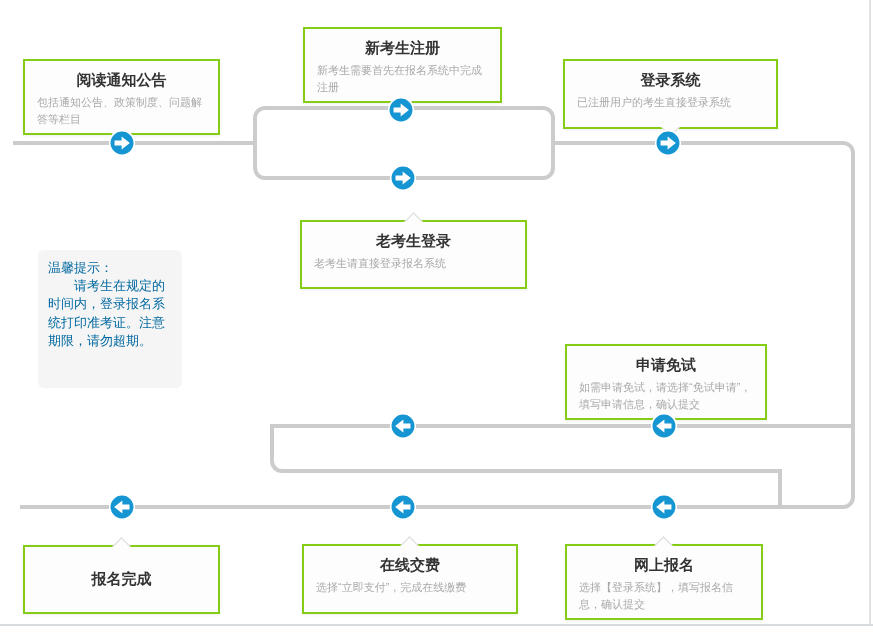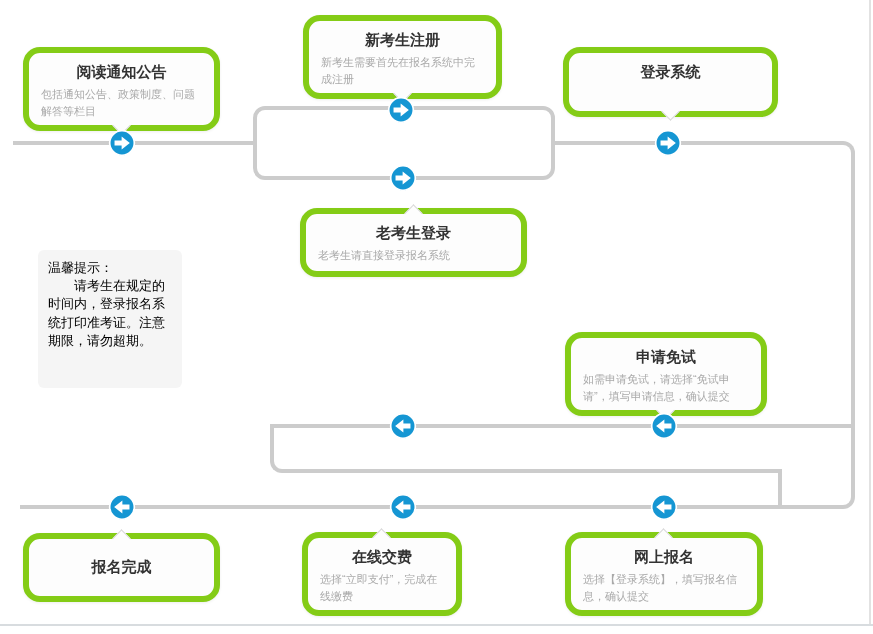--- a/index.html
+++ b/index.html
@@ -18,23 +18,23 @@
     box-sizing:border-box; border-top:4px solid #cccccc; border-right:4px solid #cccccc;
     border-bottom:4px solid #cccccc; border-radius:0 12px 12px 0; z-index:1;
   }
   .loop2-cl {
     position:absolute; left:270px; top:426px; width:512px; height:47px;
     box-sizing:border-box; border-left:4px solid #cccccc; border-bottom:4px solid #cccccc;
     border-bottom-left-radius:12px; z-index:1;
   }
   
   .callout {
-    position:absolute; background:#fdfdfd; border:6px solid #84cc16; border-radius:17px;
+    position:absolute; background:#fdfdfd; border:2px solid #84cc16; border-radius:0;
     box-shadow:0 1px 3px rgba(0,0,0,0.07); box-sizing:border-box;
-    padding:9px 12px 6px; z-index:5;
+    padding:9px 12px 6px; z-index:5;margin-top:12px;
   }
   .callout .title {
     display:block; text-align:center; font-weight:bold; font-size:15px;
     color:#333333; line-height:1.35;
   }
   .callout .desc {
     display:block; margin-top:4px; font-size:11px; color:#a9a9a9;
     line-height:1.5; text-align:left;
   }
   .callout.center-only { display:flex; align-items:center; justify-content:center; padding:16px; }
@@ -46,21 +46,21 @@
   .tail.down { bottom:-7px; border-right:1px solid #d8d8d8; border-bottom:1px solid #d8d8d8; }
   .tail.up   { top:-7px;    border-left:1px solid #d8d8d8;  border-top:1px solid #d8d8d8; }
   
   .arrow { position:absolute; width:28px; height:28px; z-index:6; line-height:0; }
   .arrow svg { display:block; }
   .arrow.left svg { transform:scaleX(-1); }
   
   .tip {
     position:absolute; left:38px; top:250px; width:144px; height:138px;
     background:#f5f5f5; border-radius:6px; box-sizing:border-box; padding:9px 10px;
-    font-size:13px; color:#000000; line-height:1.4; z-index:4;
+    font-size:13px; color:#0369a1; line-height:1.4; z-index:4;
   }
   .tip .tip-heading { margin:0; }
   .tip .tip-body { margin:0; text-indent:2em; }
   
   .page-border-right  { position:absolute; left:869px; top:0; width:2px; height:626px; background:#e2e2e2; z-index:0; }
   .page-border-bottom { position:absolute; left:0; top:624px; width:873px; height:2px; background:#d8dcdf; z-index:0; }
 </style>
 </head>
 <body>
 
@@ -139,20 +139,21 @@
   </div>
 
   <div class="callout" style="left:303px;top:15px;width:199px;min-height:68px;">
     <span class="title">新考生注册</span>
     <span class="desc">新考生需要首先在报名系统中完成注册</span>
     <span class="tail down"></span>
   </div>
 
   <div class="callout" style="left:563px;top:47px;width:215px;min-height:70px;">
     <span class="title">登录系统</span>
+    <span class="desc">已注册用户的考生直接登录系统</span>
     <span class="tail down"></span>
   </div>
 
   <div class="callout" style="left:300px;top:208px;width:227px;min-height:69px;">
     <span class="title">老考生登录</span>
     <span class="desc">老考生请直接登录报名系统</span>
     <span class="tail up"></span>
   </div>
 
 
@@ -160,21 +161,21 @@
     <span class="title">申请免试</span>
     <span class="desc">如需申请免试，请选择“免试申请”，填写申请信息，确认提交</span>
     <span class="tail down"></span>
   </div>
 
   <div class="callout center-only" style="left:23px;top:533px;width:197px;height:69px;">
     <span class="title">报名完成</span>
     <span class="tail up"></span>
   </div>
 
-  <div class="callout" style="left:302px;top:532px;width:160px;min-height:70px;">
+  <div class="callout" style="left:302px;top:532px;width:216px;min-height:70px;">
     <span class="title">在线交费</span>
     <span class="desc">选择“立即支付”，完成在线缴费</span>
     <span class="tail up"></span>
   </div>
 
   <div class="callout" style="left:565px;top:532px;width:198px;min-height:70px;">
     <span class="title">网上报名</span>
     <span class="desc">选择【登录系统】，填写报名信息，确认提交</span>
     <span class="tail up"></span>
   </div>

